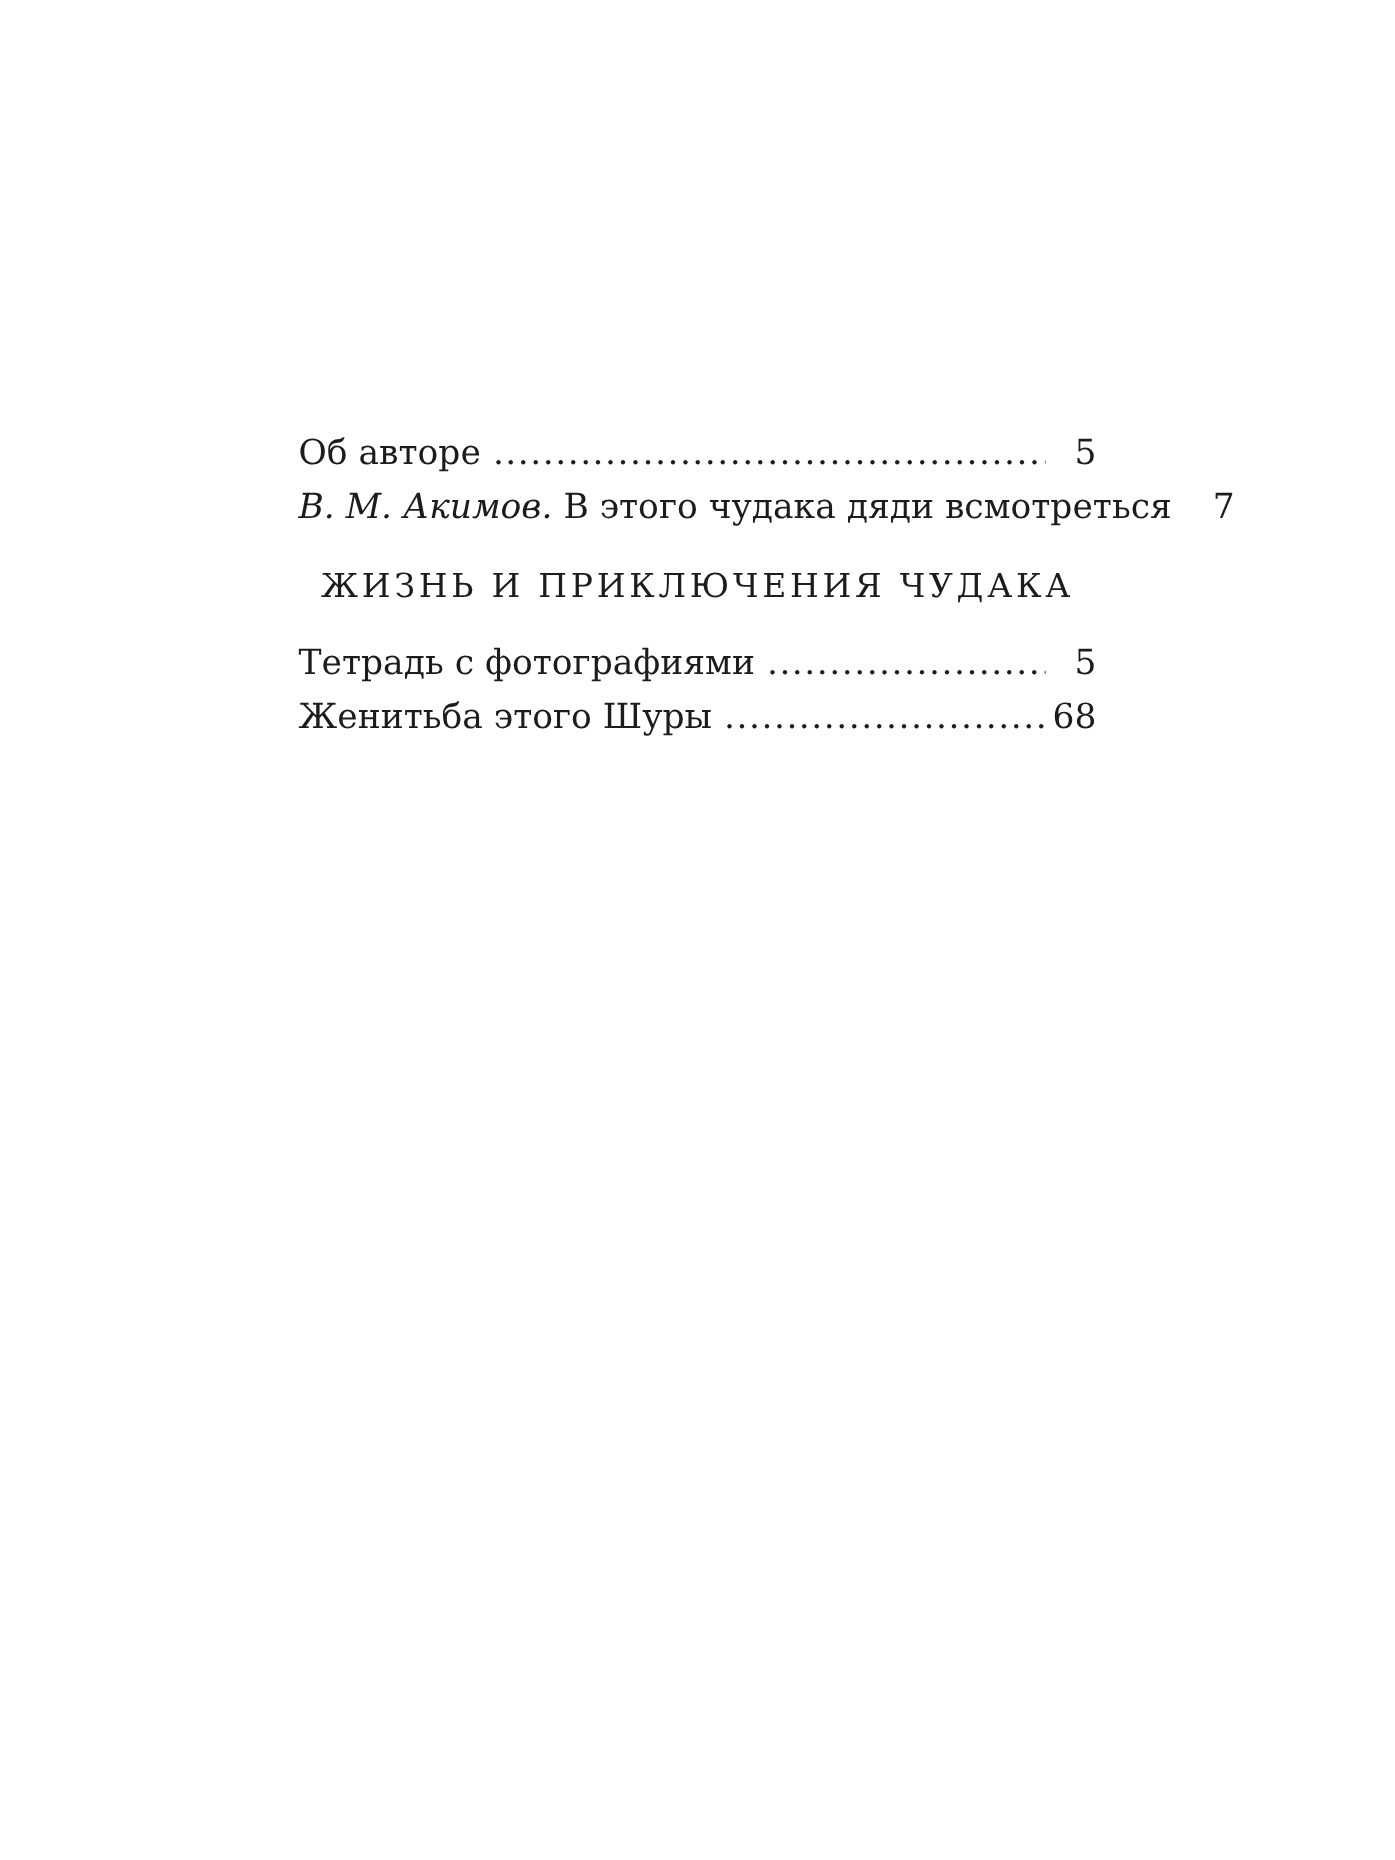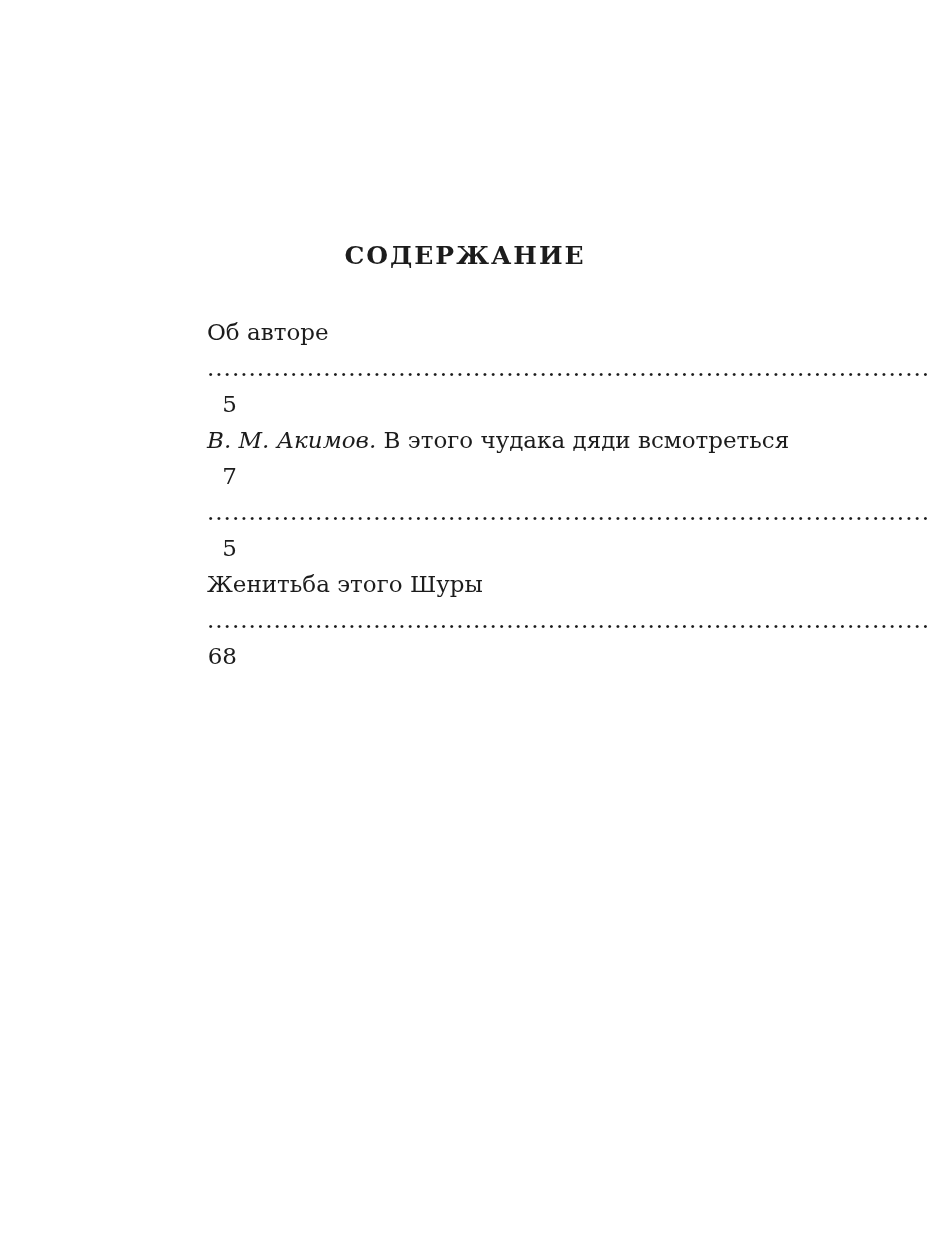--- a/index.html
+++ b/index.html
@@ -29,21 +29,20 @@
   .toc-block {
     width: 532px;
     margin: 43px auto 0 auto;
     font-size: 23px;
   }
   .toc-row {
     display: flex;
     align-items: baseline;
     line-height: 36px;
     white-space: nowrap;
-    flex-direction: column;
   }
   .entry-text {
     flex: 0 0 auto;
   }
   .entry-author {
   }
   .leader {
     flex: 1 1 auto;
     overflow: hidden;
     white-space: nowrap;
@@ -65,38 +64,39 @@
     font-weight: normal;
     text-align: center;
     letter-spacing: 2.5px;
   }
 </style>
 </head>
 <body>
 
 <div class="page">
 
-  <h1 class="toc-title">СОДЕРЖАНИЕ</h1>
 
   <div class="toc-block">
 
     <div class="toc-row">
       <span class="entry-text">Об авторе</span>
       <span class="leader dots"></span>
       <span class="pagenum">5</span>
     </div>
 
     <div class="toc-row">
       <span class="entry-text"><em class="entry-author">В. М. Акимов.</em> <span>В этого чудака дяди всмотреться</span></span>
       <span class="leader"></span>
       <span class="pagenum">7</span>
     </div>
 
+    <h2 class="section-title">ЖИЗНЬ И ПРИКЛЮЧЕНИЯ ЧУДАКА</h2>
 
     <div class="toc-row">
+      <span class="entry-text">Тетрадь с фотографиями</span>
       <span class="leader dots"></span>
       <span class="pagenum">5</span>
     </div>
 
     <div class="toc-row">
       <span class="entry-text">Женитьба этого Шуры</span>
       <span class="leader dots"></span>
       <span class="pagenum">68</span>
     </div>
 

